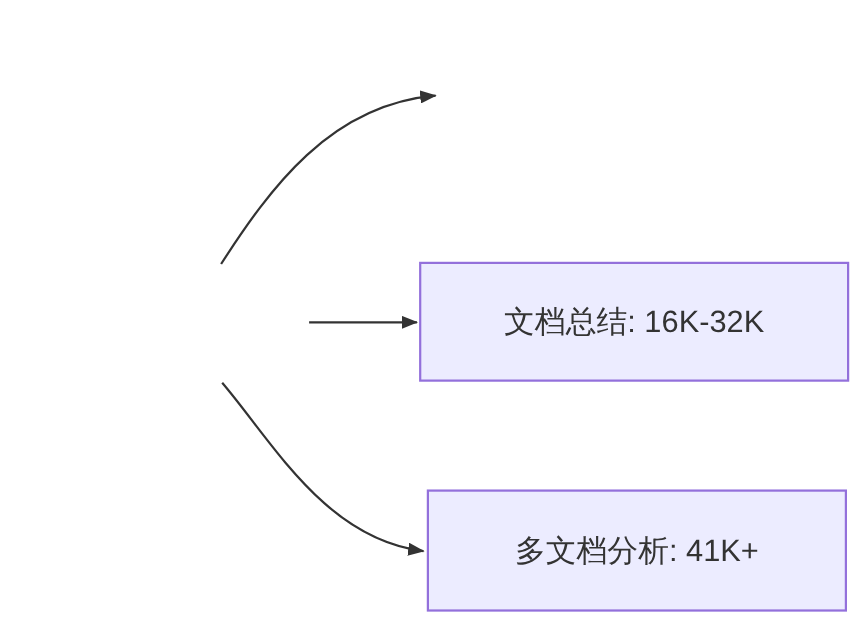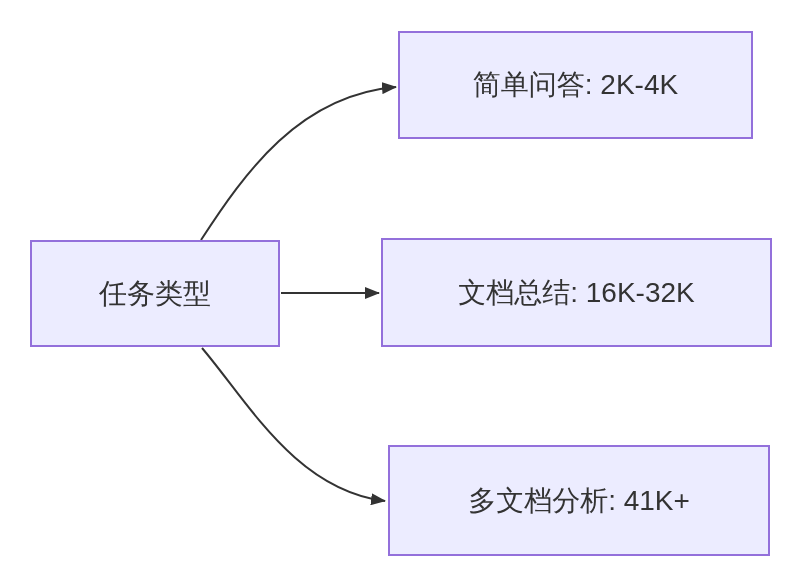--- a/index.html
+++ b/index.html
@@ -53,27 +53,21 @@
     <defs>
       <marker id="arrowhead" markerUnits="userSpaceOnUse" markerWidth="15" markerHeight="12" refX="14" refY="6" orient="auto">
         <path d="M0,0 L15,6 L0,12 Z" fill="#333333"></path>
       </marker>
     </defs>
     <path class="edge-path" d="M 201 240 C 245 172, 300 95, 396 87" marker-end="url(#arrowhead)"></path>
     <path class="edge-path" d="M 281 293 L 379 293" marker-end="url(#arrowhead)"></path>
     <path class="edge-path" d="M 202 348 C 248 402, 296 490, 385 501" marker-end="url(#arrowhead)"></path>
   </svg>
 
-  <div class="node node-root">
-    <span>任务类型</span>
-  </div>
 
-  <div class="node node-top">
-    <span>简单问答: 2K-4K</span>
-  </div>
 
   <div class="node node-middle">
     <span>文档总结: 16K-32K</span>
   </div>
 
   <div class="node node-bottom">
     <span>多文档分析: 41K+</span>
   </div>
 
 </div>

